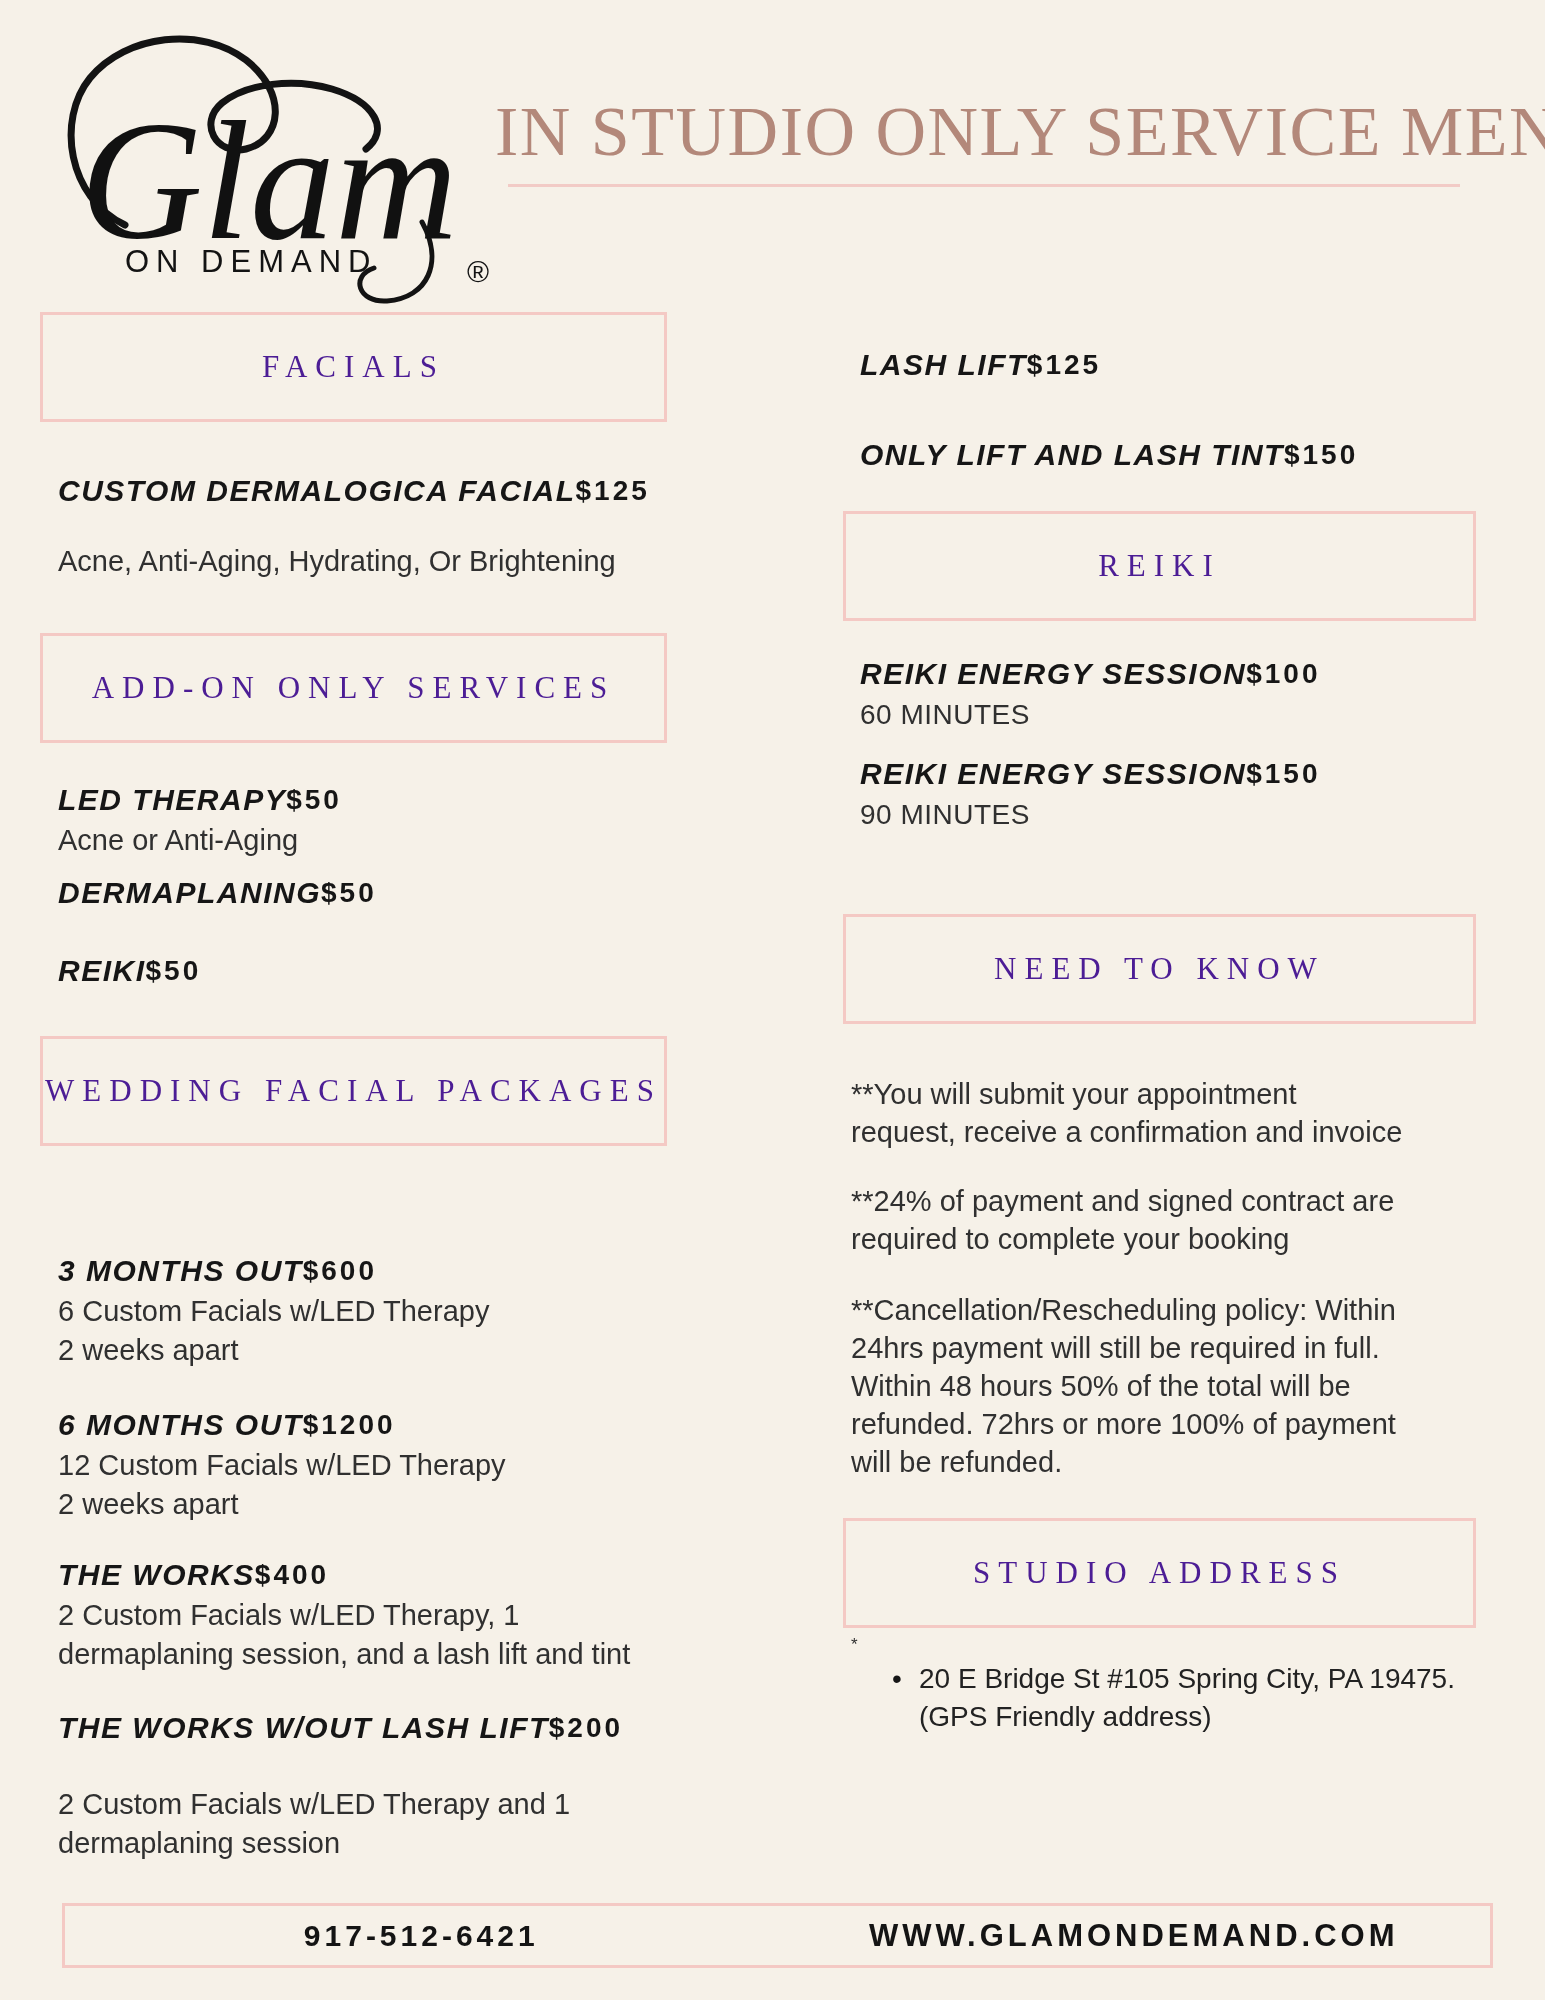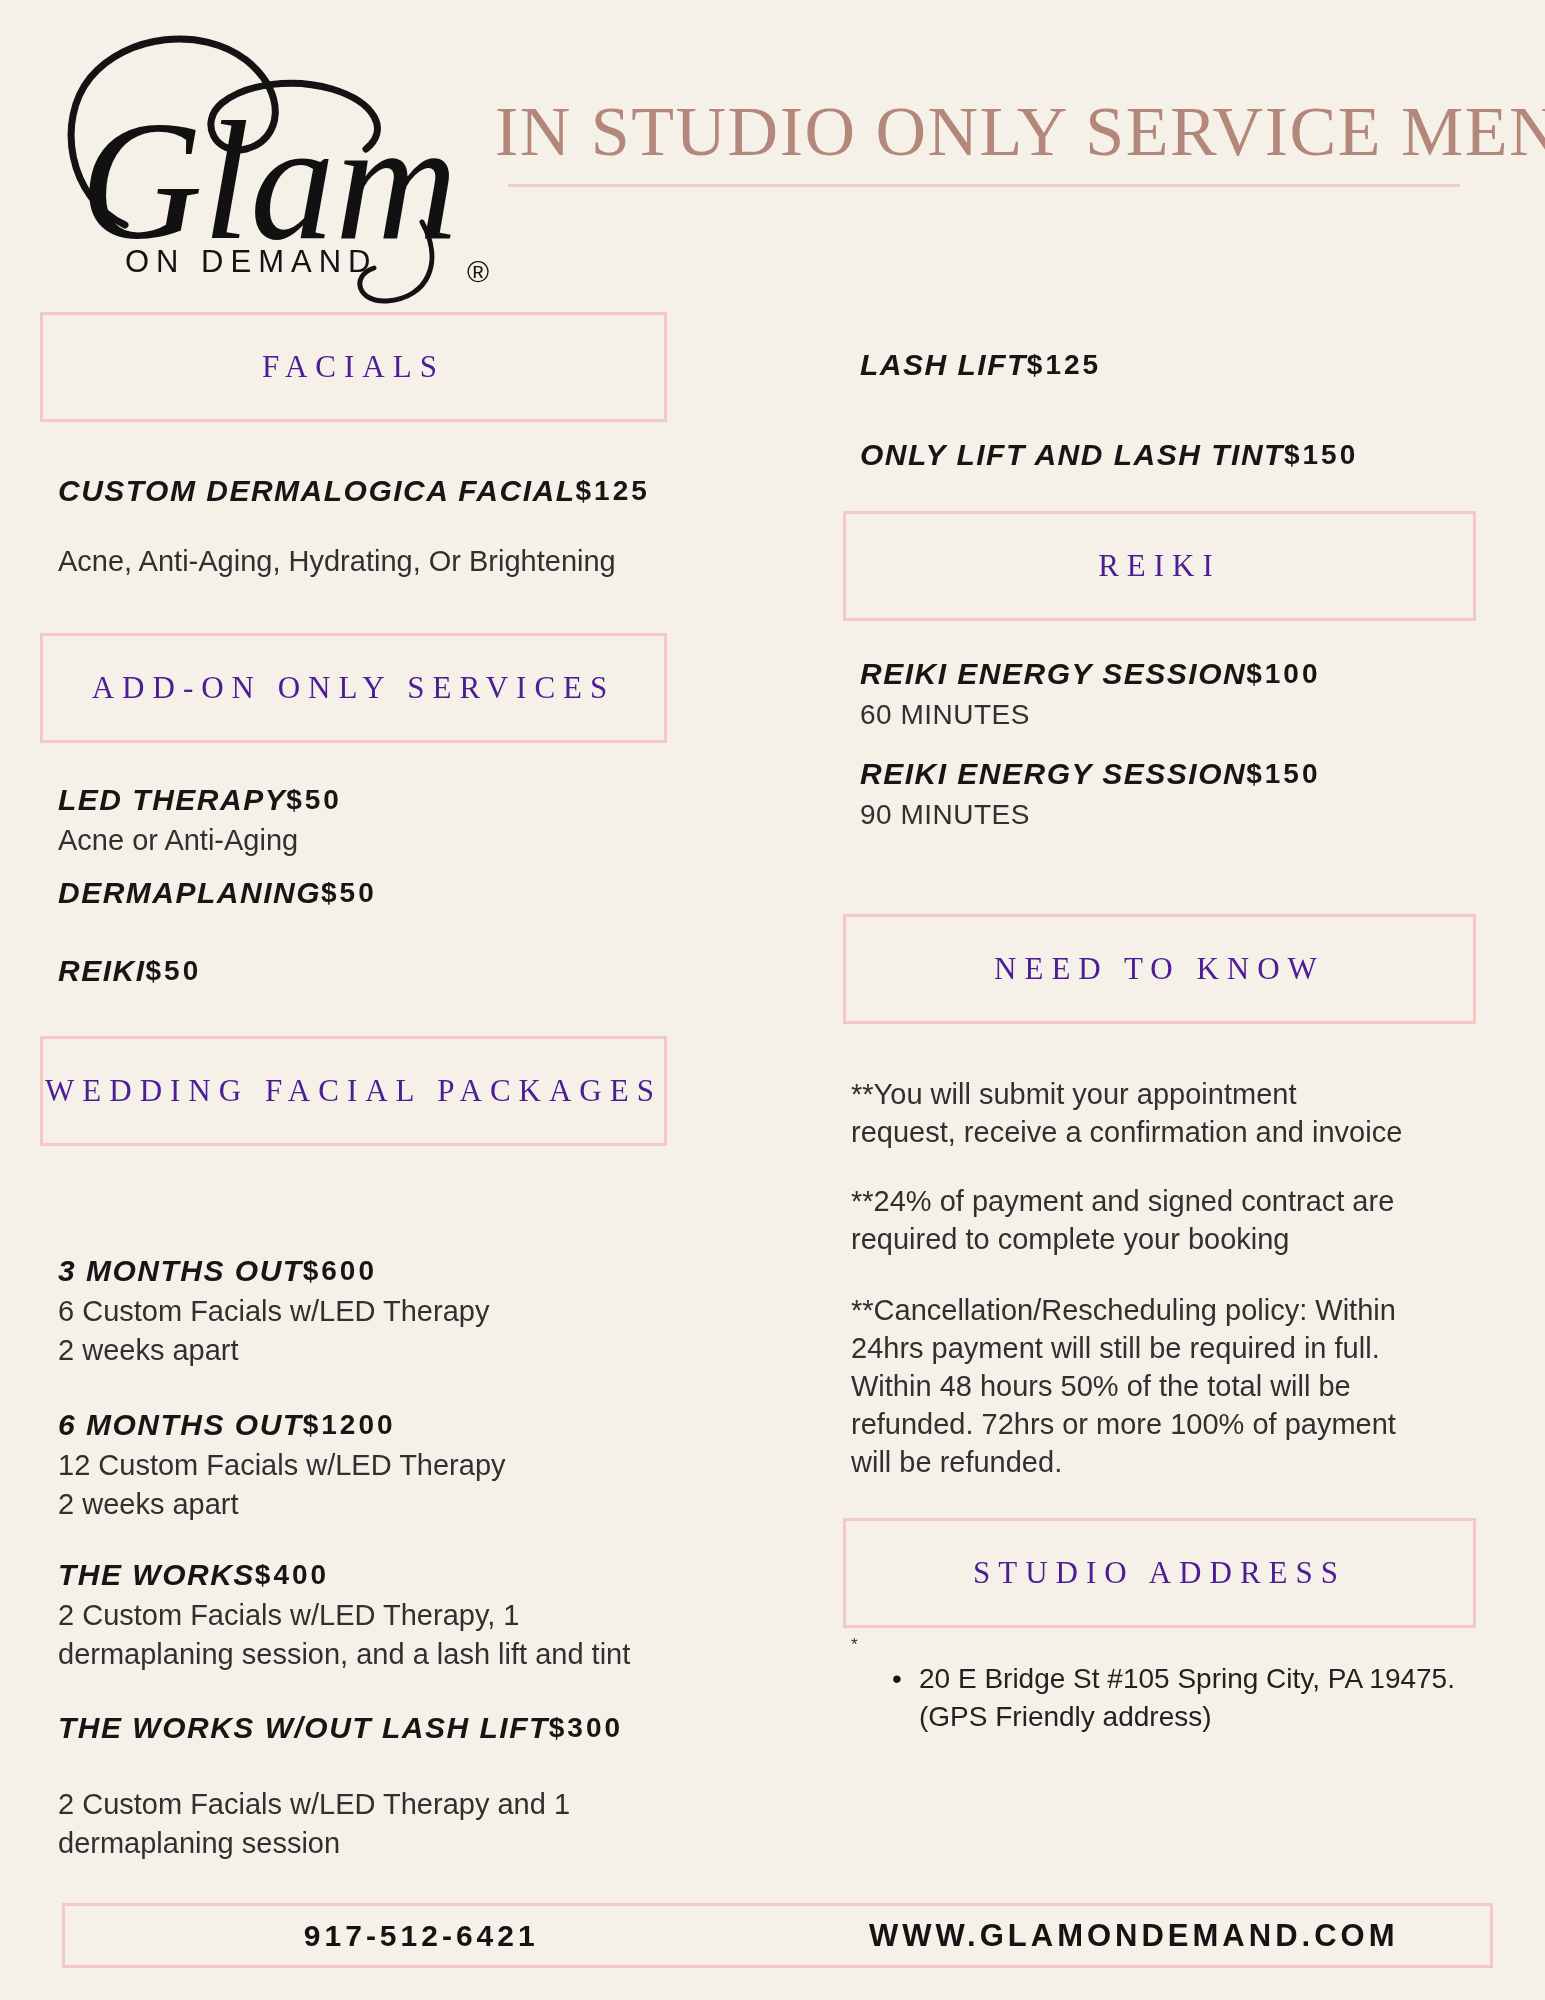--- a/index.html
+++ b/index.html
@@ -133,21 +133,21 @@
 
     <div class="row" style="margin-top:30px">
       <span class="iname">THE WORKS</span>
       <span class="price">$400</span>
     </div>
     <div class="desc pre">2 Custom Facials w/LED Therapy, 1
 dermaplaning session, and a lash lift and tint</div>
 
     <div class="row" style="margin-top:33px">
       <span class="iname">THE WORKS W/OUT LASH LIFT</span>
-      <span class="price">$300</span>
+      <span class="price">$200</span>
     </div>
     <div class="desc pre" style="margin-top:36px">2 Custom Facials w/LED Therapy and 1
 dermaplaning session</div>
 
   </div>
 
   <div class="col col-right">
 
 
     <div class="row" style="margin-top:44px">

